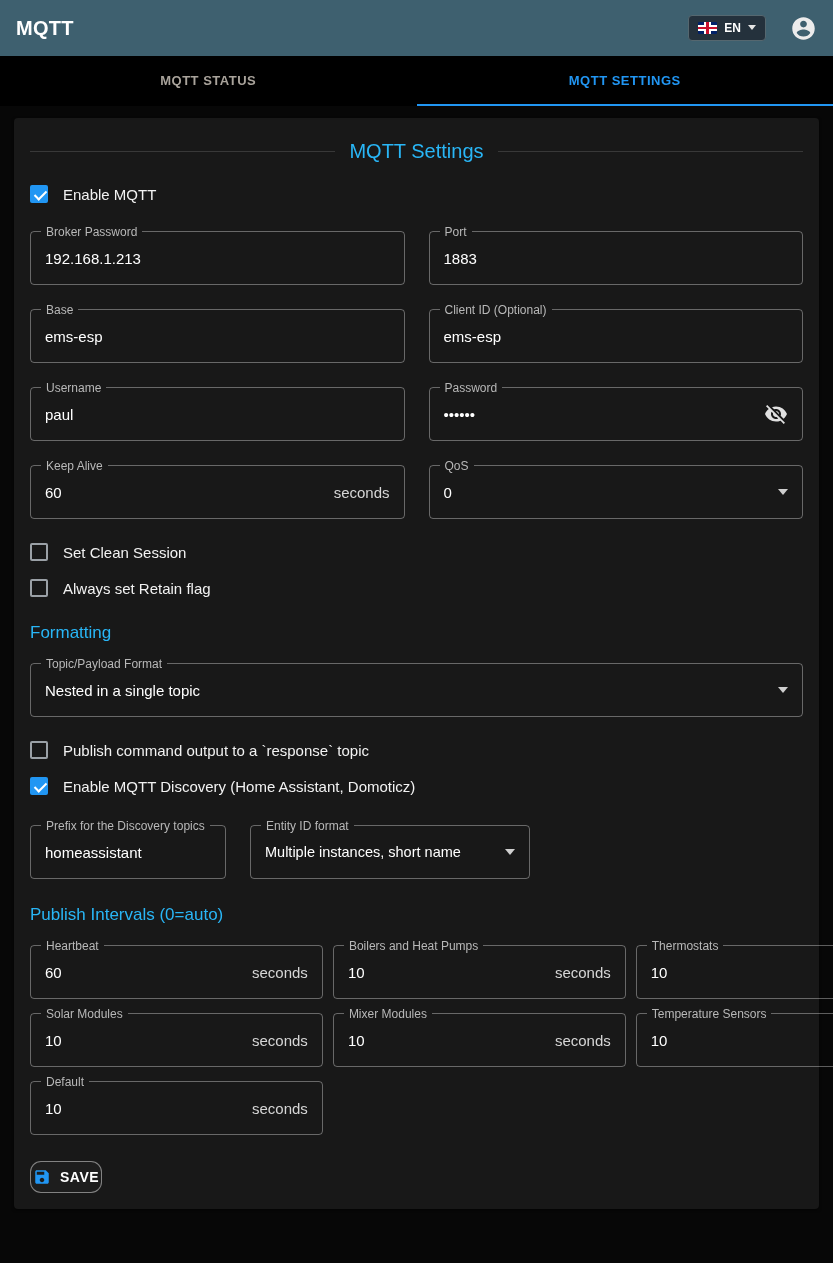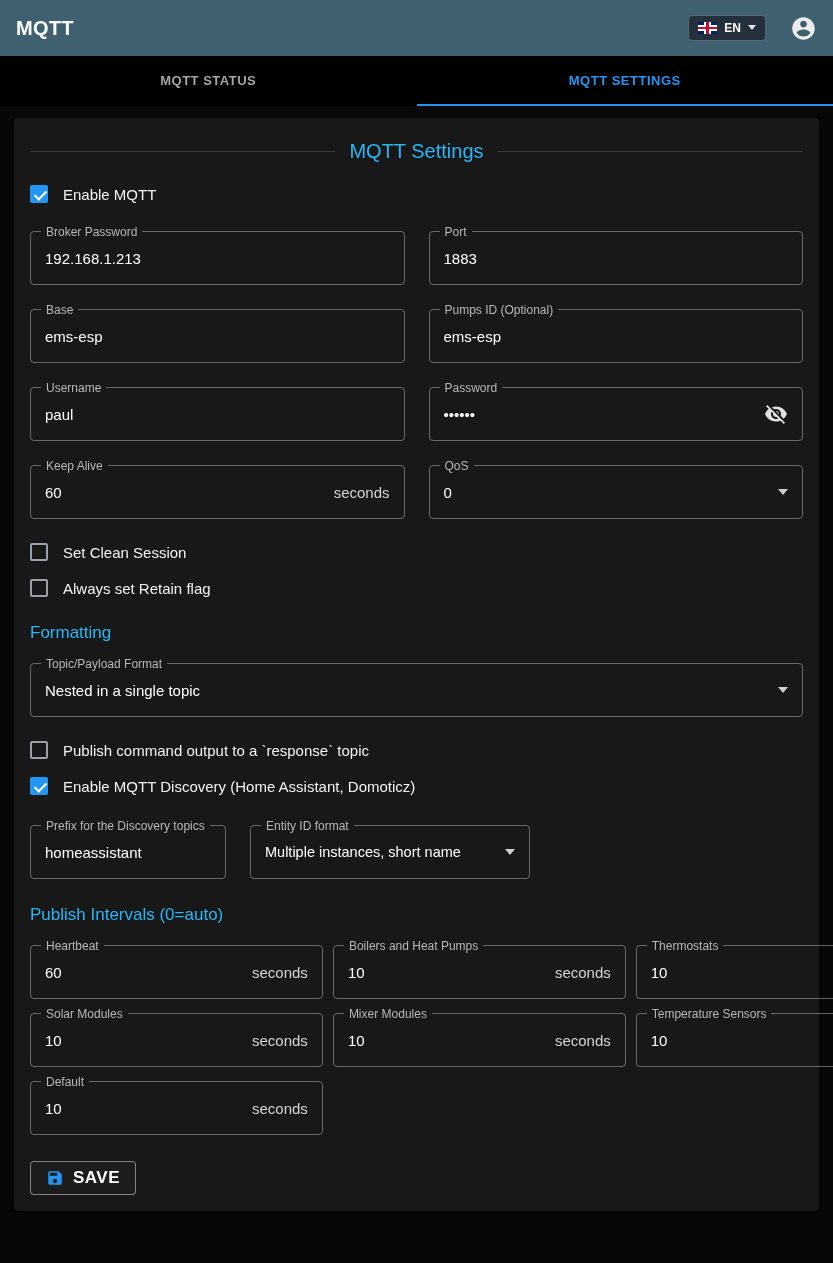--- a/index.html
+++ b/index.html
@@ -93,22 +93,22 @@
   
   .grid-2{display:grid;grid-template-columns:1fr 1fr;column-gap:24px;margin-bottom:24px;}
   .grid-3{display:grid;grid-template-columns:repeat(3,1fr);gap:14px 10px;margin-bottom:22px;}
   .discovery-row{display:flex;gap:24px;margin-bottom:26px;}
   .discovery-row .field.prefix{width:196px;}
   .discovery-row .field.entity{width:280px;}
   .section-heading{color:var(--accent);font-size:17px;font-weight:500;margin:26px 0 20px;}
   
   .save-btn{
     display:inline-flex;align-items:center;gap:9px;margin-top:4px;
-    background:#1d1d1d;border:1px solid rgba(255,255,255,0.45);border-radius:4px;
-    padding:6px 15px;color:#fff;font-size:17px;font-weight:bold;letter-spacing:.5px;
+    background:#1d1d1d;border:1px solid rgba(255,255,255,0.45);border-radius:11px;
+    padding:6px 2px;color:#fff;font-size:14px;font-weight:bold;letter-spacing:.5px;
     cursor:pointer;font-family:inherit;
   }
 </style>
 </head>
 <body>
 
 <header class="appbar">
   <div class="appbar-title">MQTT</div>
   <div class="appbar-right">
     <div class="lang-btn">
@@ -152,21 +152,21 @@
       <input value="1883" style="">
     </div>
   </div>
 
   <div class="grid-2">
     <div class="field">
       <span class="field-label">Base</span>
       <input value="ems-esp" style="">
     </div>
     <div class="field">
-      <span class="field-label">Pumps ID (Optional)</span>
+      <span class="field-label">Client ID (Optional)</span>
       <input value="ems-esp" style="">
     </div>
   </div>
 
   <div class="grid-2">
     <div class="field">
       <span class="field-label">Username</span>
       <input value="paul" style="">
     </div>
     <div class="field">

